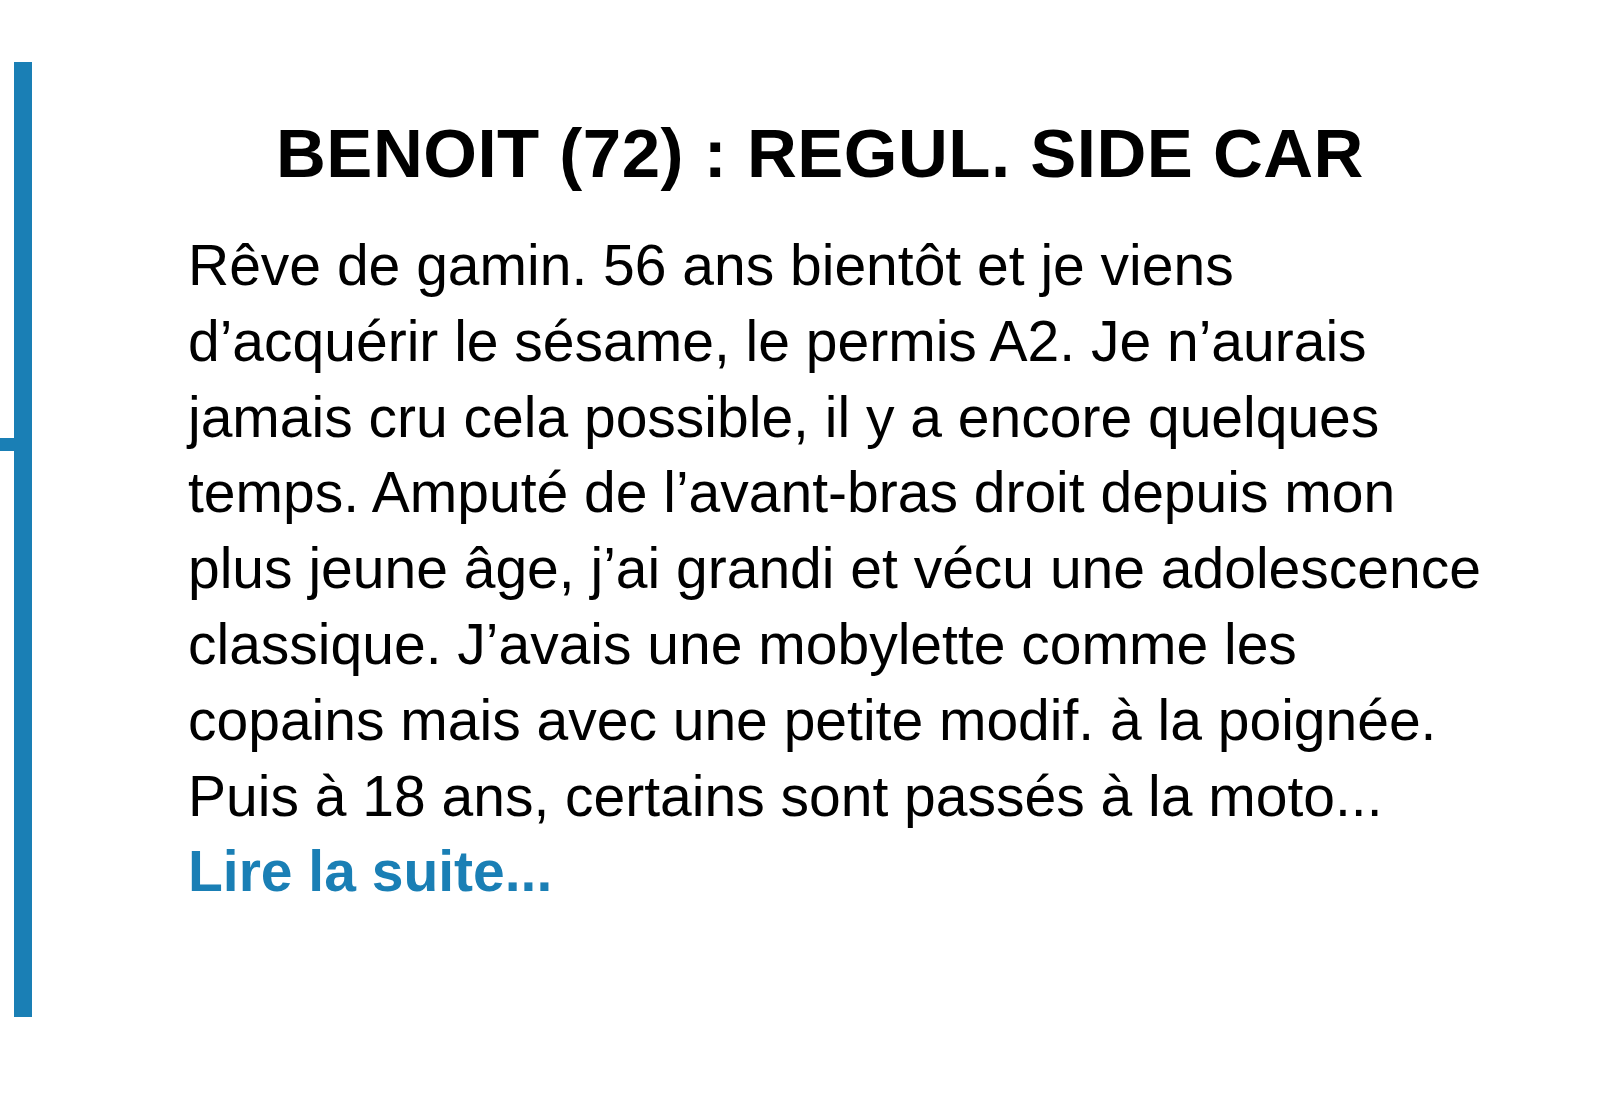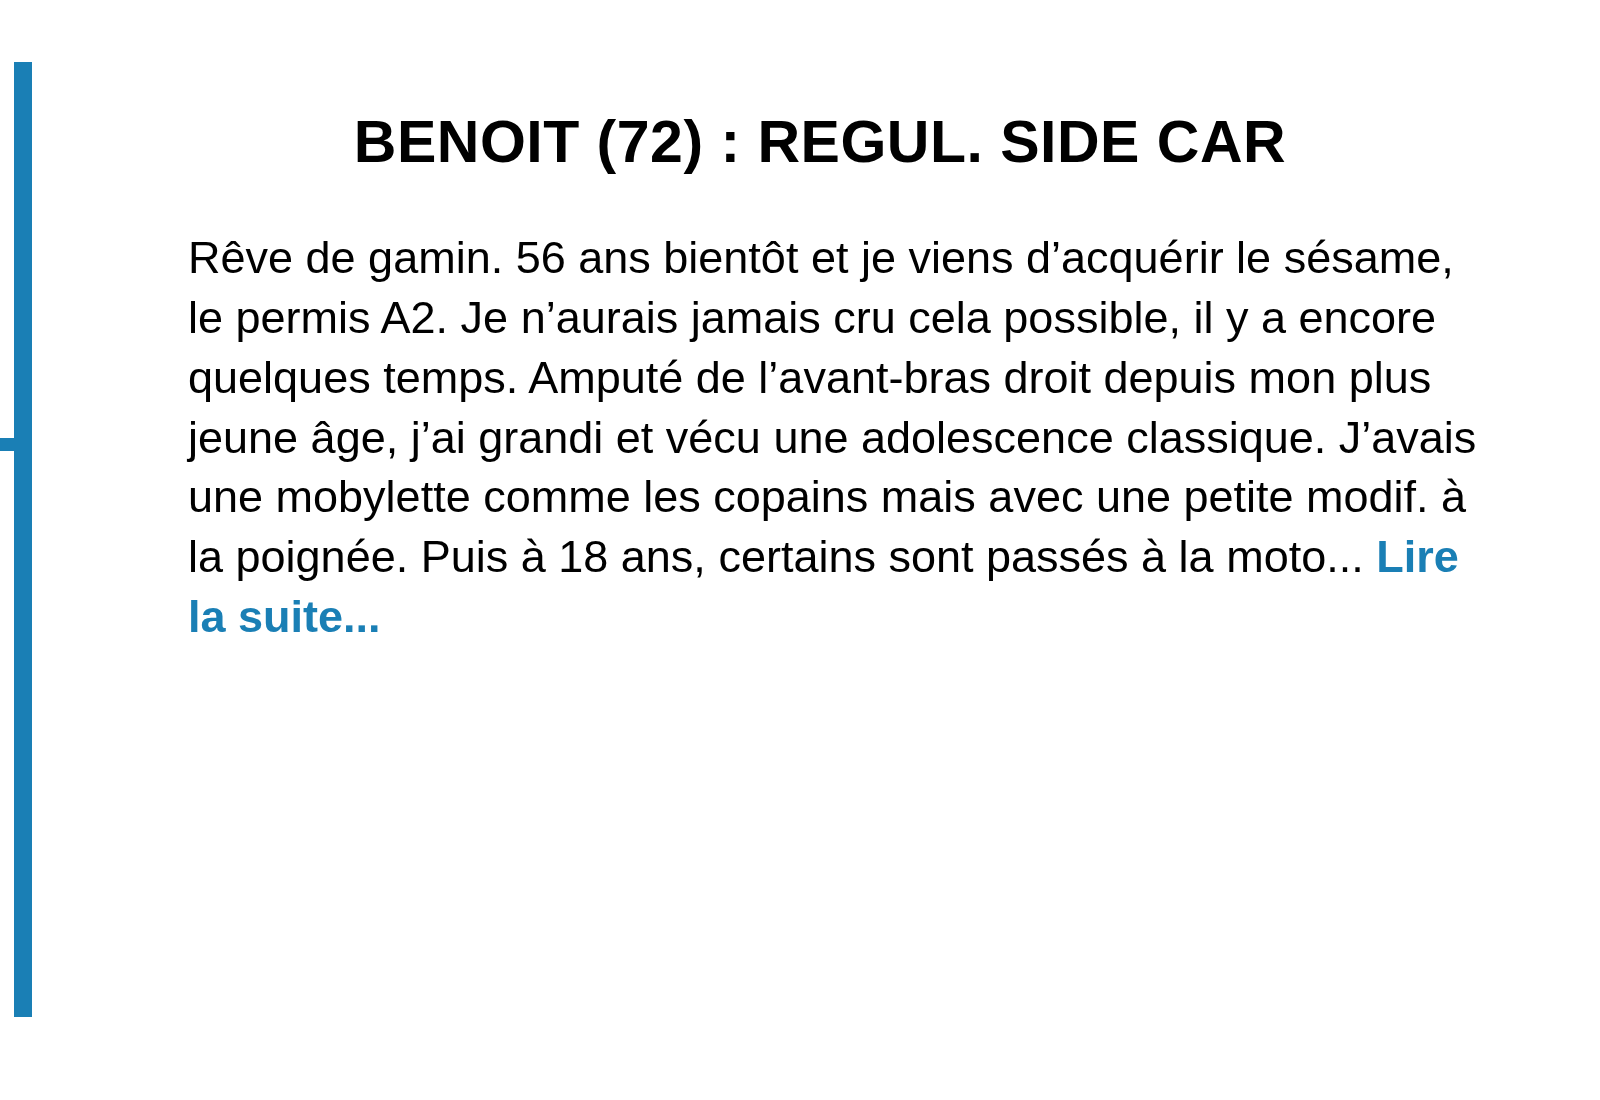--- a/index.html
+++ b/index.html
@@ -38,32 +38,32 @@
     width: 16px;
     height: 13px;
     background: #1a7fb5;
   }
   .title {
     position: absolute;
     left: 120px;
     top: 72px;
     width: 1400px;
     text-align: center;
-    font-size: 59px;
+    font-size: 69px;
     font-weight: bold;
     letter-spacing: 0.5px;
     line-height: 1.05;
     color: #000000;
   }
   .body-text {
     position: absolute;
     left: 188px;
     top: 228px;
     width: 1300px;
-    font-size: 45px;
+    font-size: 57px;
     line-height: 1.33;
     color: #000000;
     text-align: left;
   }
   .more-link {
     color: #1a7fb5;
     font-weight: bold;
     text-decoration: none;
     cursor: pointer;
   }

